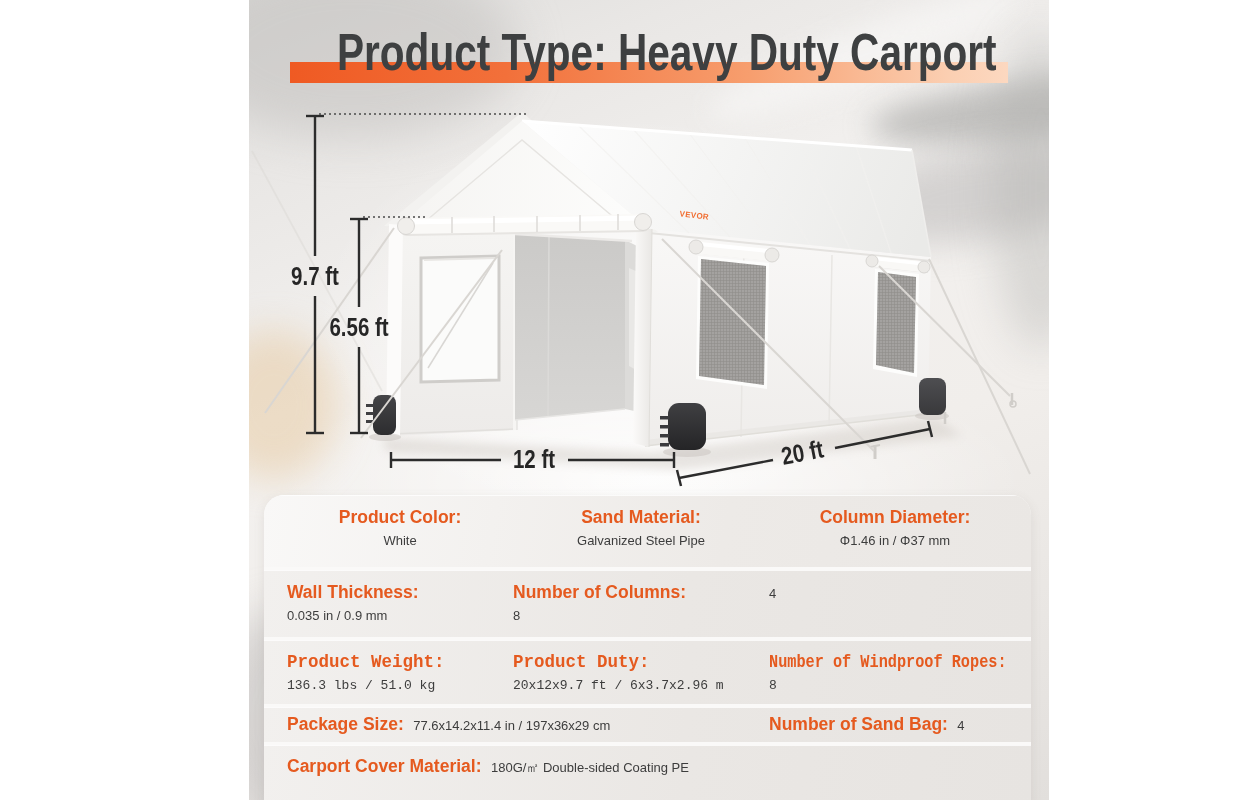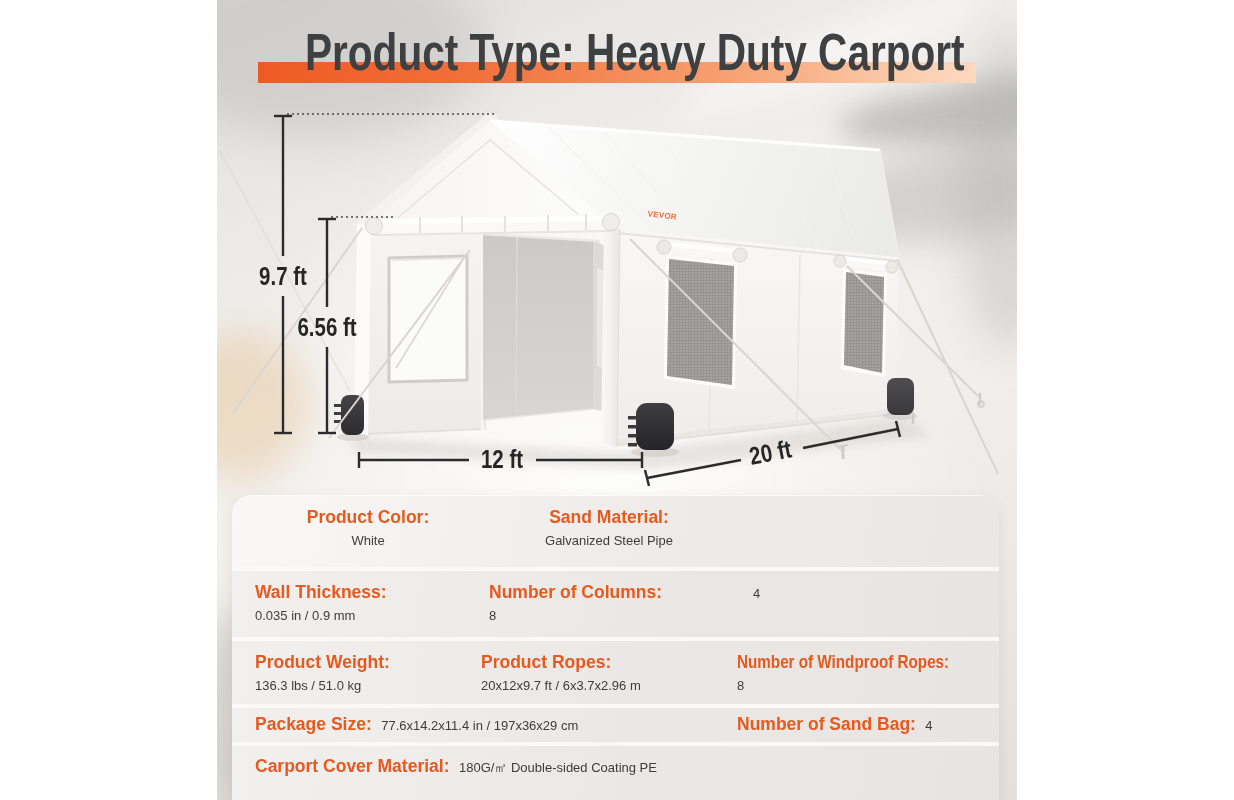--- a/index.html
+++ b/index.html
@@ -1,19 +1,20 @@
 <!DOCTYPE html>
 <html><head>
 <meta charset="utf-8">
 <style>
   html,body{margin:0;padding:0;background:#ffffff;}
   *{box-sizing:border-box;}
   .canvas{
     position:relative;width:1031px;height:800px;overflow:hidden;background:#ffffff;
     font-family:"Liberation Sans",sans-serif;
+    margin-left:32px;
   }
   
   .content-bg{
     position:absolute;left:217px;top:0;width:800px;height:800px;overflow:hidden;
     background:
       radial-gradient(ellipse 430px 280px at 47% 40%, rgba(255,255,255,.96), rgba(255,255,255,0) 72%),
       radial-gradient(ellipse 500px 160px at 50% 60%, rgba(255,255,255,.85), rgba(255,255,255,0) 75%),
       linear-gradient(158deg,#dddcda 0%,#e9e7e5 16%,#f3f1ef 38%,#f1eeeb 62%,#e8e5e2 86%,#e2dfdc 100%);
   }
   .blob{position:absolute;border-radius:50%;}
@@ -49,21 +50,21 @@
   }
   .spec-row{
     background:linear-gradient(100deg,#f2f0ee 0%,#eae7e4 55%,#e7e4e1 100%);
     box-shadow:inset 0 1px 0 rgba(255,255,255,.75);
     margin-bottom:3px;
     display:grid;grid-template-columns:226px 256px auto;
     padding-left:23px;padding-right:10px;
   }
   .spec-row.bright{background:linear-gradient(100deg,#f9f8f7 0%,#edeae7 60%,#eae7e4 100%);}
   .spec-row.two-line{padding-top:12px;}
-  .r1{height:72px;text-align:center;} .r2{height:67px;gap:8px;} .r3{height:64px;}
+  .r1{height:72px;text-align:center;} .r2{height:67px;} .r3{height:64px;font-family:Liberation Mono, monospace;}
   .r4{height:35px;align-items:center;} .r5{height:63px;padding-top:11px;}
   .cell-label{color:#e55a1f;font-weight:bold;font-size:17.5px;line-height:1.25;}
   .cell-value{color:#3d3d3d;font-size:13px;line-height:1.25;margin-top:4px;}
   .inline .cell-label,.inline .cell-value{display:inline;margin:0;}
   .inline .cell-value{margin-left:5px;text-align:right;}
   .span2{grid-column:1 / 3;}
   .narrow{display:inline-block;transform:scaleX(.87);transform-origin:left center;white-space:nowrap;}
 </style>
 </head>
 <body>
@@ -304,20 +305,24 @@
 
     <div class="spec-row two-line bright r1">
       <div class="cell">
         <div class="cell-label">Product Color:</div>
         <div class="cell-value">White</div>
       </div>
       <div class="cell">
         <div class="cell-label">Sand Material:</div>
         <div class="cell-value">Galvanized Steel Pipe</div>
       </div>
+      <div class="cell">
+        <div class="cell-label">Column Diameter:</div>
+        <div class="cell-value">Φ1.46 in / Φ37 mm</div>
+      </div>
     </div>
 
     <div class="spec-row two-line r2">
       <div class="cell">
         <div class="cell-label">Wall Thickness:</div>
         <div class="cell-value">0.035 in / 0.9 mm</div>
       </div>
       <div class="cell">
         <div class="cell-label">Number of Columns:</div>
         <div class="cell-value">8</div>
@@ -326,21 +331,21 @@
         <div class="cell-value">4</div>
       </div>
     </div>
 
     <div class="spec-row two-line r3">
       <div class="cell">
         <div class="cell-label">Product Weight:</div>
         <div class="cell-value">136.3 lbs / 51.0 kg</div>
       </div>
       <div class="cell">
-        <div class="cell-label">Product Ropes:</div>
+        <div class="cell-label">Product Duty:</div>
         <div class="cell-value">20x12x9.7 ft / 6x3.7x2.96 m</div>
       </div>
       <div class="cell">
         <div class="cell-label narrow">Number of Windproof Ropes:</div>
         <div class="cell-value">8</div>
       </div>
     </div>
 
     <div class="spec-row r4">
       <div class="cell inline span2">

